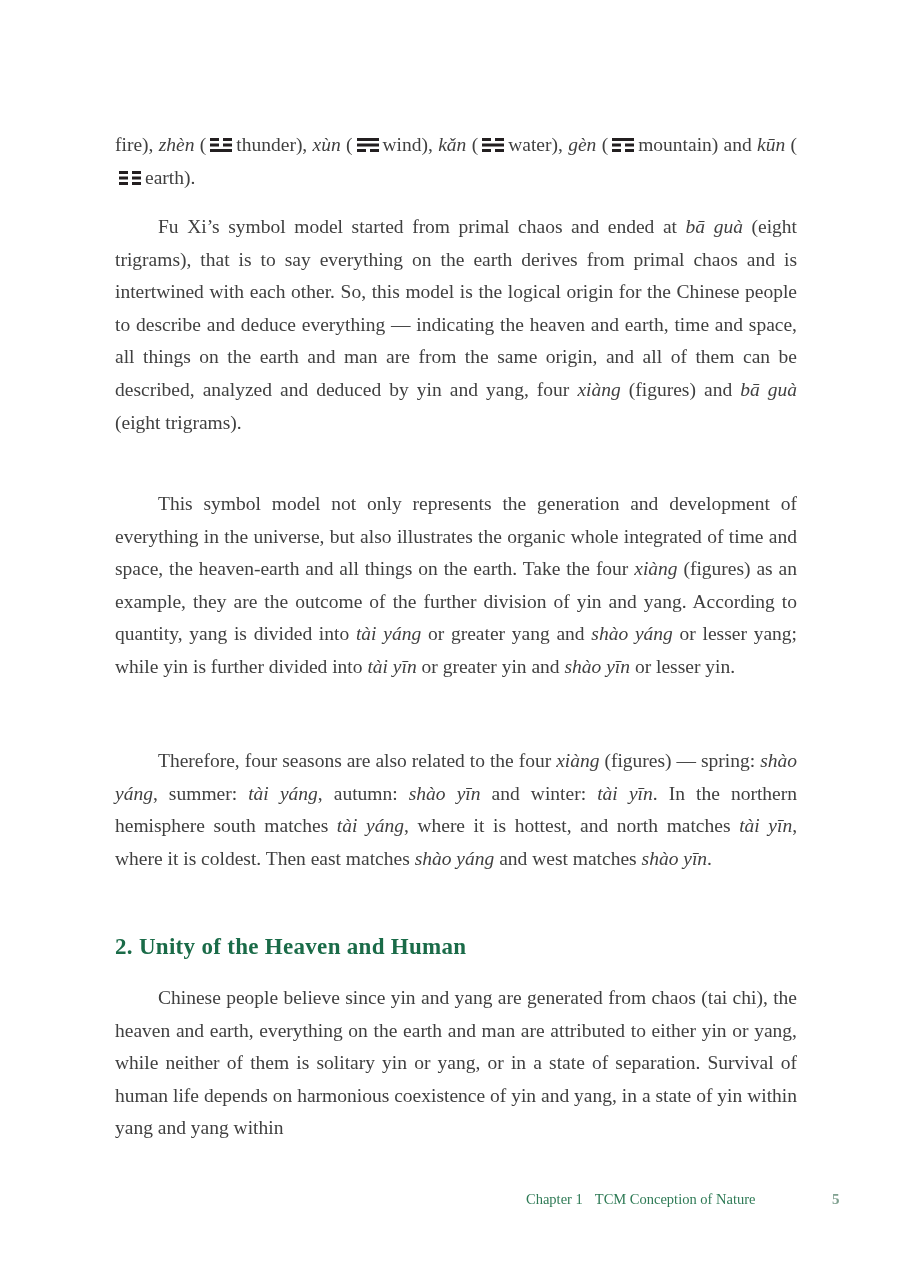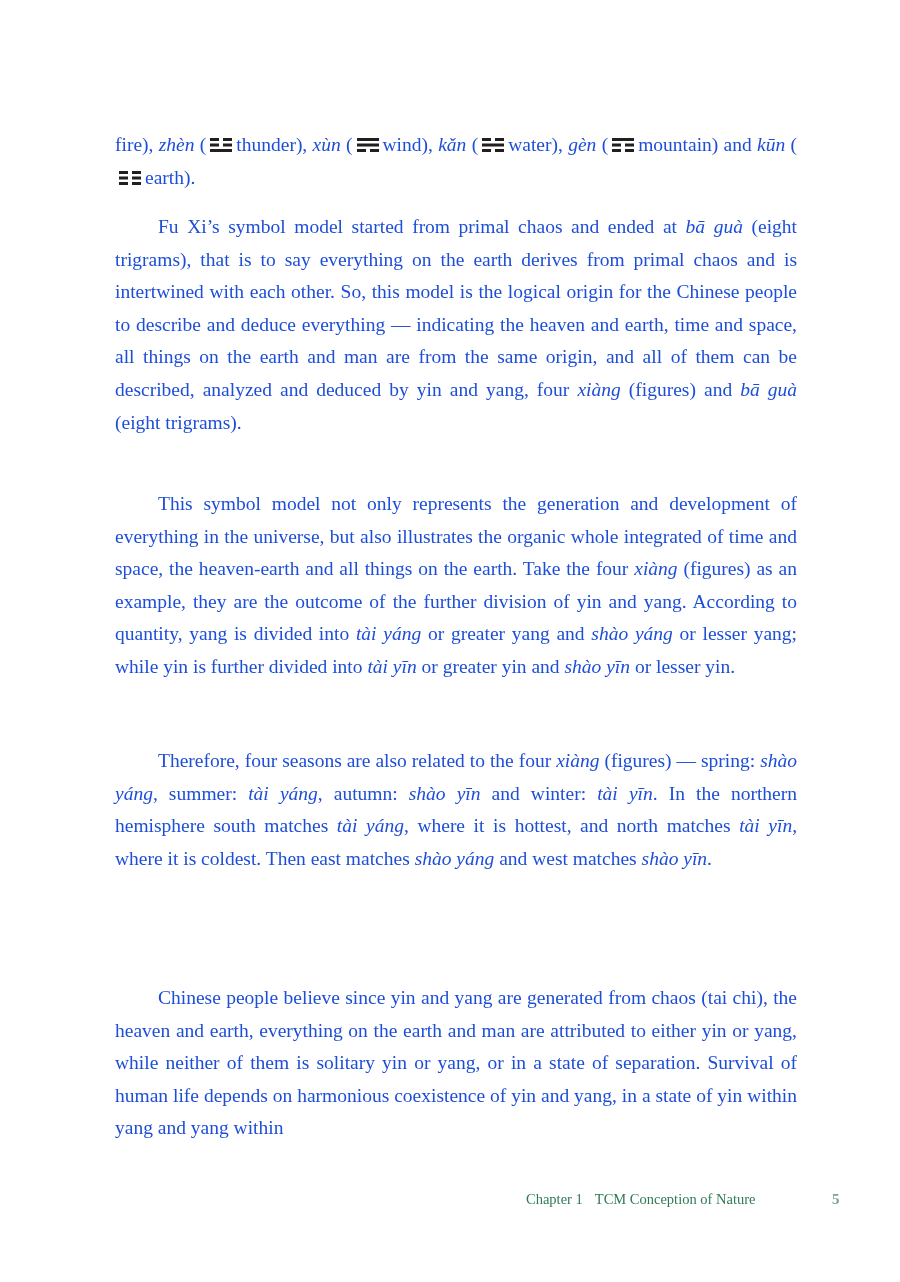--- a/index.html
+++ b/index.html
@@ -1,21 +1,21 @@
 <!DOCTYPE html>
 <html><head>
 <meta charset="utf-8">
 <style>
   html, body { margin: 0; padding: 0; background: #ffffff; }
   body { width: 900px; height: 1282px; position: relative; overflow: hidden; }
   .page { position: absolute; left: 0; top: 0; width: 900px; height: 1282px; background: #ffffff; }
   .text-block {
     position: absolute; left: 115px; width: 682px;
     font-family: "Liberation Serif", "DejaVu Serif", serif;
-    font-size: 19.5px; line-height: 32.6px; color: #1d4ed8;
+    font-size: 19.5px; line-height: 32.6px; color: #404040;
     text-align: justify; text-align-last: left;
   }
   .text-block p { margin: 0; }
   .indent { text-indent: 43px; }
   em { font-style: italic; }
   .tri {
     display: inline-block; vertical-align: -2px; width: 22px; height: 16px; margin: 0 4px 0 4px;
   }
   .tri svg { display: block; }
   .heading {
@@ -79,20 +79,21 @@
   </div>
 
   <div class="text-block" style="top:457px;margin-top:31px;">
     <p class="indent">This symbol model not only represents the generation and development of everything in the universe, but also illustrates the organic whole integrated of time and space, the heaven-earth and all things on the earth. Take the four <em>xiàng</em> (figures) as an example, they are the outcome of the further division of yin and yang. According to quantity, yang is divided into <em>tài yáng</em> or greater yang and <em>shào yáng</em> or lesser yang; while yin is further divided into <em>tài yīn</em> or greater yin and <em>shào yīn</em> or lesser yin.</p>
   </div>
 
   <div class="text-block" style="top:703px;margin-top:42px;">
     <p class="indent">Therefore, four seasons are also related to the four <em>xiàng</em> (figures) — spring: <em>shào yáng</em>, summer: <em>tài yáng</em>, autumn: <em>shào yīn</em> and winter: <em>tài yīn</em>. In the northern hemisphere south matches <em>tài yáng</em>, where it is hottest, and north matches <em>tài yīn</em>, where it is coldest. Then east matches <em>shào yáng</em> and west matches <em>shào yīn</em>.</p>
   </div>
 
+  <div class="heading">2. Unity of the Heaven and Human</div>
 
   <div class="text-block" style="top:982px;">
     <p class="indent">Chinese people believe since yin and yang are generated from chaos (tai chi), the heaven and earth, everything on the earth and man are attributed to either yin or yang, while neither of them is solitary yin or yang, or in a state of separation. Survival of human life depends on harmonious coexistence of yin and yang, in a state of yin within yang and yang within</p>
   </div>
 
   <div class="footer-chapter">
     <span>Chapter 1</span><span class="gap"></span><span>TCM Conception of Nature</span>
   </div>
   <div class="footer-page">5</div>
 </div>

